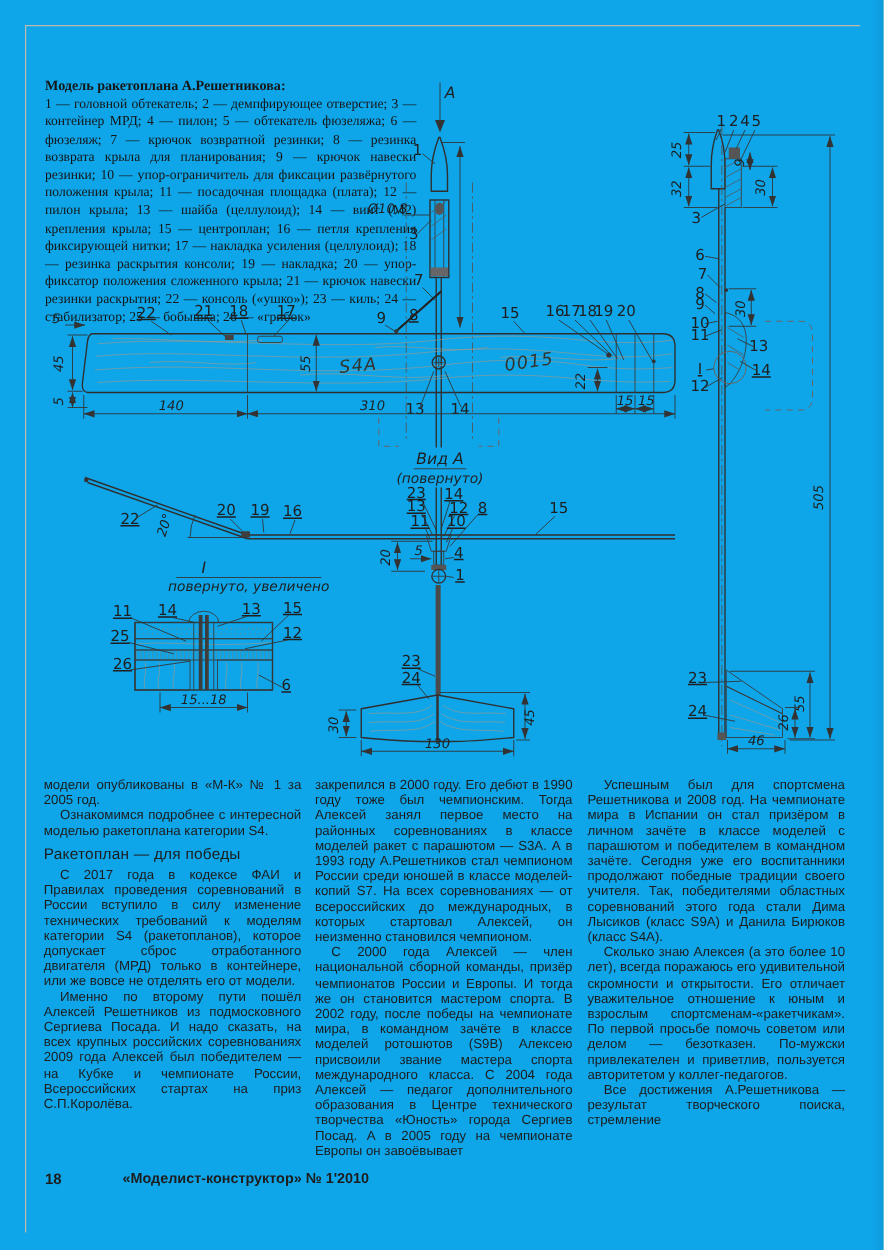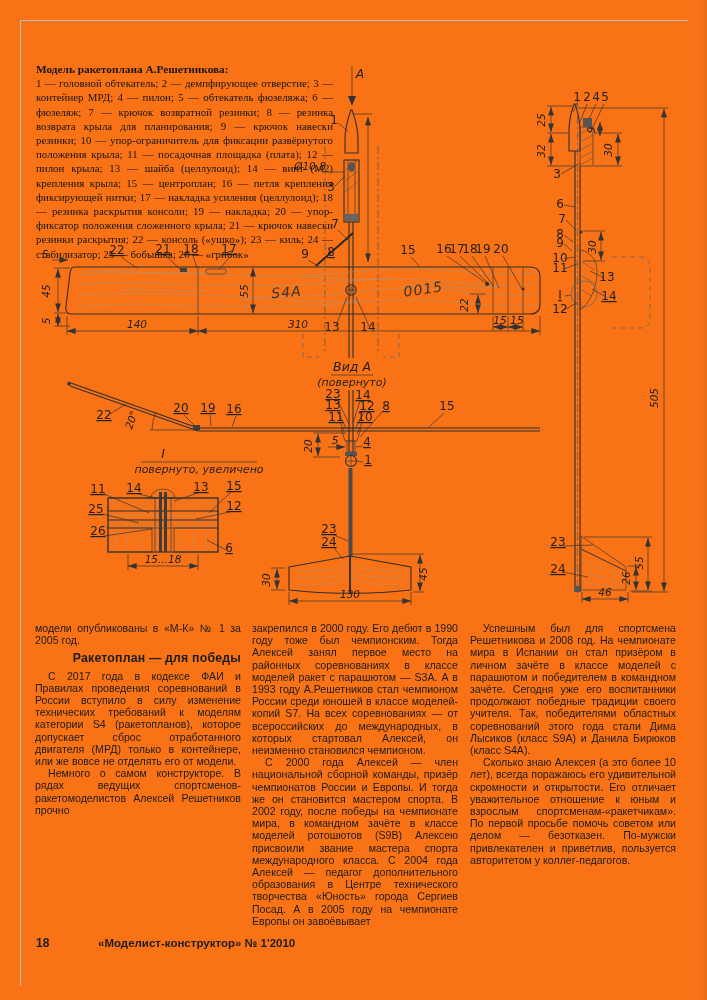--- a/index.html
+++ b/index.html
@@ -1,31 +1,31 @@
 <!DOCTYPE html>
 <html><head>
 <meta charset="utf-8">
 <style>
   html,body{margin:0;padding:0;background:#e9e7e2;}
-  .page{position:relative;width:707px;height:1000px;background:#f97316;overflow:hidden;
+  .page{position:relative;width:707px;height:1000px;background:#0ea5e9;overflow:hidden;
         font-family:"Liberation Sans",sans-serif;color:#1d1d1d;}
   .scanline-top{position:absolute;left:20px;top:20px;width:668px;height:0;border-top:1px solid #bdbab2;}
   .scanline-left{position:absolute;left:20px;top:20px;width:0;height:966px;border-left:1px solid #bdbab2;}
   .edge{position:absolute;right:0;top:0;width:9px;height:100%;
         background:linear-gradient(to right,rgba(0,0,0,0),rgba(0,0,0,.07));}
   .legend{position:absolute;left:36px;top:62px;width:297px;
           font-family:"Liberation Serif",serif;font-size:10.9px;line-height:14.2px;
           text-align:justify;color:#161616;}
   .legend .lt{font-weight:bold;font-size:11.3px;}
   .col{position:absolute;top:622px;width:206px;font-size:10.6px;line-height:12.2px;
        text-align:justify;color:#1c1c1c;}
   .c1{left:35px;} .c2{left:252px;} .c3{left:470px;}
   .col p{margin:0;}
   .col p.ind{text-indent:13px;}
-  .col h3{font-size:12.3px;text-align:right;margin:6px 0 5px;font-weight:bold;letter-spacing:.2px;}
+  .col h3{font-size:12.3px;text-align:left;margin:6px 0 5px;font-weight:normal;letter-spacing:.2px;}
   .footer-num{position:absolute;left:36px;top:936px;font-weight:bold;font-size:12px;}
   .footer-title{position:absolute;left:98px;top:937px;font-weight:bold;font-size:11.5px;}
   svg.draw{position:absolute;left:0;top:0;}
   .ol{stroke:#2f2f2f;stroke-width:1.1;fill:none;}
   .olt{stroke:#3a3a3a;stroke-width:.7;fill:none;}
   .gr{stroke:#a29a8b;stroke-width:.55;fill:none;opacity:.9;}
   .ld{stroke:#333;stroke-width:.7;fill:none;}
   .dim{stroke:#333;stroke-width:.7;fill:none;}
   .cl{stroke:#555;stroke-width:.7;fill:none;stroke-dasharray:8 3 2 3;}
   .dsh{stroke:#666;stroke-width:.8;fill:none;stroke-dasharray:5 4;}
@@ -410,30 +410,32 @@
       <text class="dm" transform="rotate(-90 630 578)" x="630" y="578">26</text>
       <line class="ld" x1="582" y1="592" x2="582" y2="603"></line>
       <line class="ld" x1="628" y1="592" x2="628" y2="603"></line>
       <line class="dim" x1="582" y1="599" x2="628" y2="599" marker-start="url(#ae)" marker-end="url(#ae)"></line>
       <text class="dm" x="605" y="596">46</text>
     </g>
   </svg>
 
   <div class="col c1">
     <p>модели опубликованы в «М-К» № 1 за 2005 год.</p>
+    <p class="ind">Ознакомимся подробнее с интересной моделью ракетоплана категории S4.</p>
     <h3>Ракетоплан — для победы</h3>
     <p class="ind">С 2017 года в кодексе ФАИ и Правилах проведения соревнований в России вступило в силу изменение технических требований к моделям категории S4 (ракетопланов), которое допускает сброс отработанного двигателя (МРД) только в контейнере, или же вовсе не отделять его от модели.</p>
-    <p class="ind">Немного о самом конструкторе. В рядах ведущих спортсменов-ракетомоделистов Алексей Решетников прочно</p>
+    <p class="ind">Именно по второму пути пошёл Алексей Решетников из подмосковного Сергиева Посада. И надо сказать, на всех крупных российских соревнованиях 2009 года Алексей был победителем — на Кубке и чемпионате России, Всероссийских стартах на приз С.П.Королёва.</p>
   </div>
   <div class="col c2">
     <p>закрепился в 2000 году. Его дебют в 1990 году тоже был чемпионским. Тогда Алексей занял первое место на районных соревнованиях в классе моделей ракет с парашютом — S3A. А в 1993 году А.Решетников стал чемпионом России среди юношей в классе моделей-копий S7. На всех соревнованиях — от всероссийских до международных, в которых стартовал Алексей, он неизменно становился чемпионом.</p>
     <p class="ind">С 2000 года Алексей — член национальной сборной команды, призёр чемпионатов России и Европы. И тогда же он становится мастером спорта. В 2002 году, после победы на чемпионате мира, в командном зачёте в классе моделей ротошютов (S9B) Алексею присвоили звание мастера спорта международного класса. С 2004 года Алексей — педагог дополнительного образования в Центре технического творчества «Юность» города Сергиев Посад. А в 2005 году на чемпионате Европы он завоёвывает</p>
   </div>
   <div class="col c3">
     <p class="ind">Успешным был для спортсмена Решетникова и 2008 год. На чемпионате мира в Испании он стал призёром в личном зачёте в классе моделей с парашютом и победителем в командном зачёте. Сегодня уже его воспитанники продолжают победные традиции своего учителя. Так, победителями областных соревнований этого года стали Дима Лысиков (класс S9A) и Данила Бирюков (класс S4A).</p>
     <p class="ind">Сколько знаю Алексея (а это более 10 лет), всегда поражаюсь его удивительной скромности и открытости. Его отличает уважительное отношение к юным и взрослым спортсменам-«ракетчикам». По первой просьбе помочь советом или делом — безотказен. По-мужски привлекателен и приветлив, пользуется авторитетом у коллег-педагогов.</p>
+    <p class="ind">Все достижения А.Решетникова — результат творческого поиска, стремление</p>
   </div>
 
   <div class="footer-num">18</div>
   <div class="footer-title">«Моделист-конструктор» № 1'2010</div>
 
   <div class="edge"></div>
 </div>
 
 </body></html>

